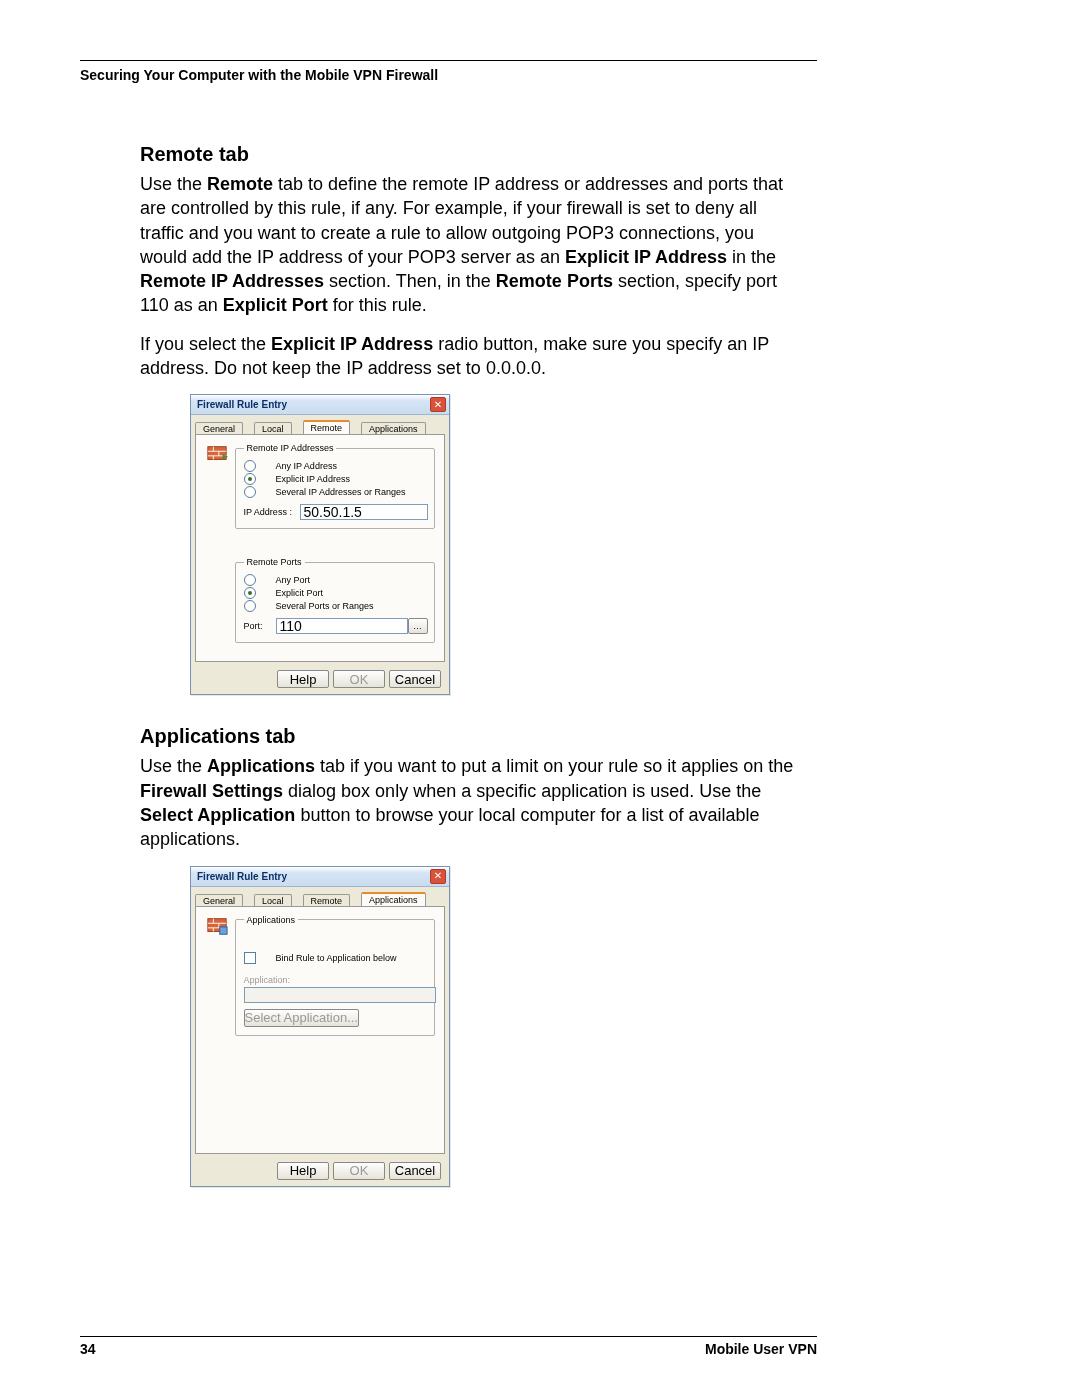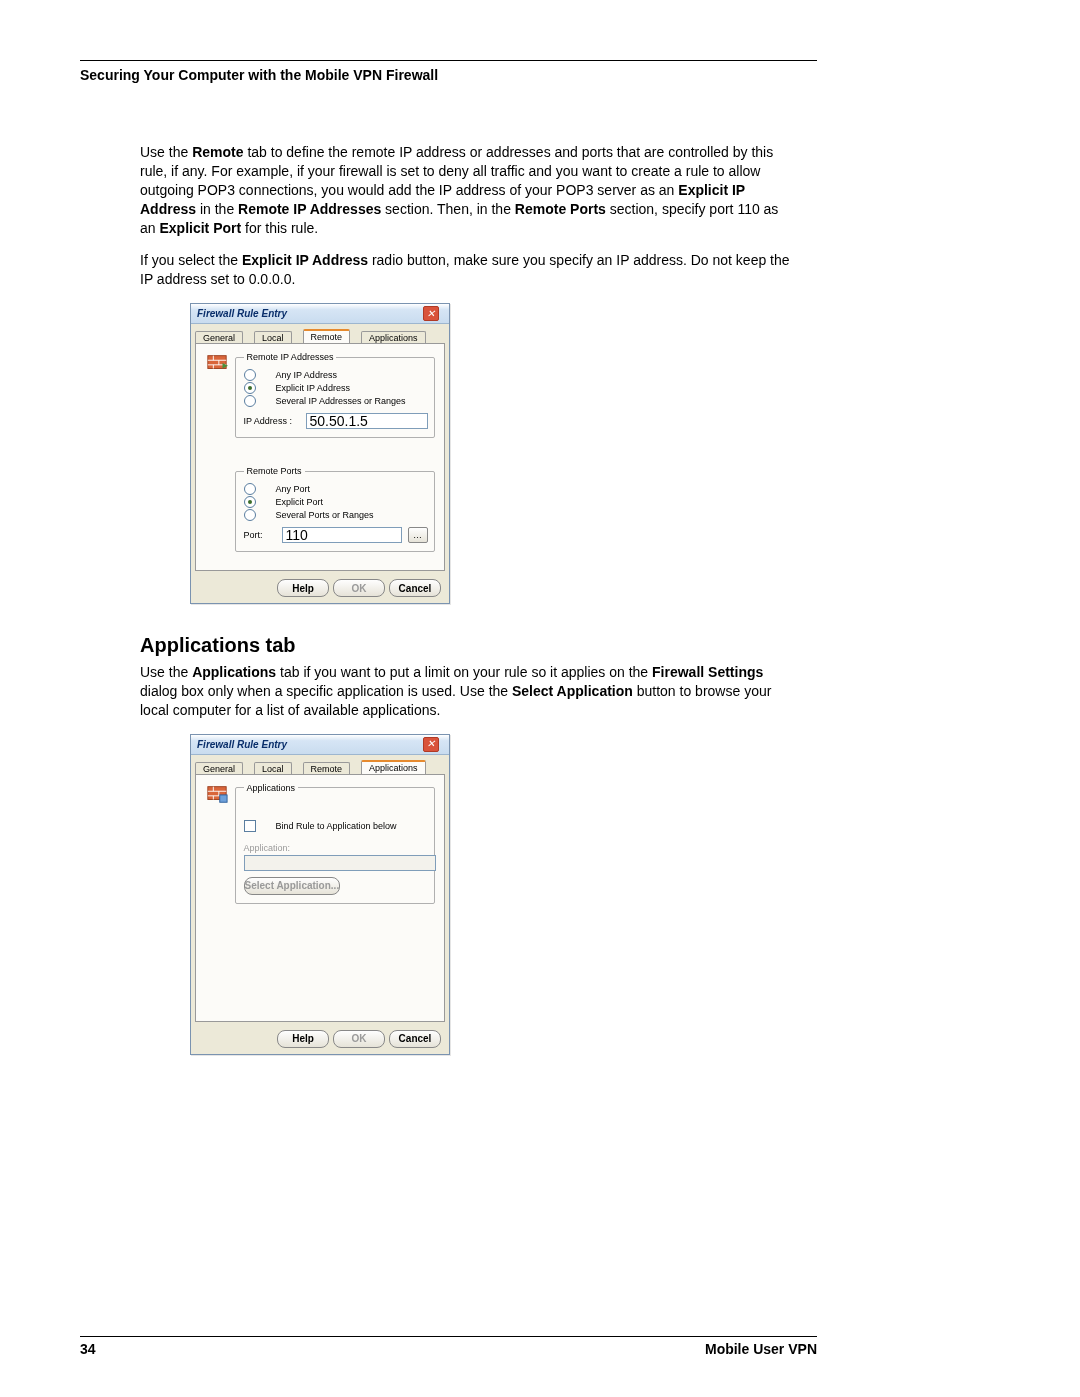--- a/index.html
+++ b/index.html
@@ -30,44 +30,43 @@
   .content {
     margin-left: 60px;
     margin-right: 20px;
   }
   h3.section-title {
     font-size: 20px;
     font-weight: bold;
     margin: 8px 0 6px 0;
   }
   p.body-text {
-    font-size: 14px;
+    font-size: 18px;
     line-height: 1.35;
     margin: 0 0 14px 0;
   }
   .bold { font-weight: bold; }
 
   
   .dlg {
     width: 258px;
     margin: 14px 0 30px 50px;
     background: #ece9d8;
     border: 1px solid #7a93b0;
     font-size: 9px;
     font-family: Tahoma, sans-serif;
     box-shadow: 1px 1px 0 rgba(0,0,0,0.1);
   }
   .titlebar {
     display: flex;
     align-items: center;
     justify-content: space-between;
     background: linear-gradient(#fff,#d6e5f5 30%,#c9dcef);
-    padding: 2px 10px 2px 6px;
+    padding: 2px 3px 2px 6px;
     border-bottom: 1px solid #9db6cf;
-    font-style: italic;
   }
   .titlebar-text {
     color: #0a2f6b;
     font-weight: bold;
     font-size: 10px;
   }
   .close-btn {
     width: 14px;
     height: 13px;
     background: #d9533b;
@@ -148,21 +147,20 @@
     display:flex;
     align-items:center;
     justify-content:center;
     flex-shrink:0;
   }
   .radio { border-radius: 50%; }
   .radio.sel::after { content:""; width:4px; height:4px; border-radius:50%; background:#3b6d2a; }
   .field-row {
     display: flex;
     align-items: center;
-    gap: 6px;
     margin-top: 6px;
   }
   .text-input {
     height: 14px;
     border: 1px solid #7f9db9;
     background: #fff;
     font-size: 14px;
     padding: 0 3px;
     display:flex;
     align-items:center;
@@ -182,27 +180,26 @@
   .btn-row {
     display:flex;
     justify-content: flex-end;
     gap: 4px;
     padding: 4px 8px 6px 0;
   }
   .dlg-btn {
     min-width: 50px;
     height: 16px;
     border: 1px solid #888;
-    border-radius: 8px;
+    border-radius: 2px;
     background: linear-gradient(#fefefe,#e6e3d8);
-    font-size: 10px;
+    font-size: 13px;
     display:flex;
     align-items:center;
     justify-content:center;
-    font-weight:bold;
   }
   .dlg-btn.disabled { color:#9a9a9a; }
 
   
   .footer {
     position: absolute;
     left: 80px;
     right: 80px;
     bottom: 40px;
   }
@@ -221,20 +218,21 @@
 </style>
 </head>
 <body>
 
 <div class="page">
   <hr class="hr-top">
   <div class="running-head">Securing Your Computer with the Mobile VPN Firewall</div>
 
   <div class="content">
 
+    <h3 class="section-title">Remote tab</h3>
     <p class="body-text">
       <span>Use the </span><span class="bold">Remote</span><span> tab to define the remote IP address or addresses and ports that are controlled by this rule, if any. For example, if your firewall is set to deny all traffic and you want to create a rule to allow outgoing POP3 connections, you would add the IP address of your POP3 server as an </span><span class="bold">Explicit IP Address</span><span> in the </span><span class="bold">Remote IP Addresses</span><span> section. Then, in the </span><span class="bold">Remote Ports</span><span> section, specify port 110 as an </span><span class="bold">Explicit Port</span><span> for this rule.</span>
     </p>
     <p class="body-text">
       <span>If you select the </span><span class="bold">Explicit IP Address</span><span> radio button, make sure you specify an IP address. Do not keep the IP address set to 0.0.0.0.</span>
     </p>
 
     <div class="dlg">
       <div class="titlebar">
         <span class="titlebar-text">Firewall Rule Entry</span>

